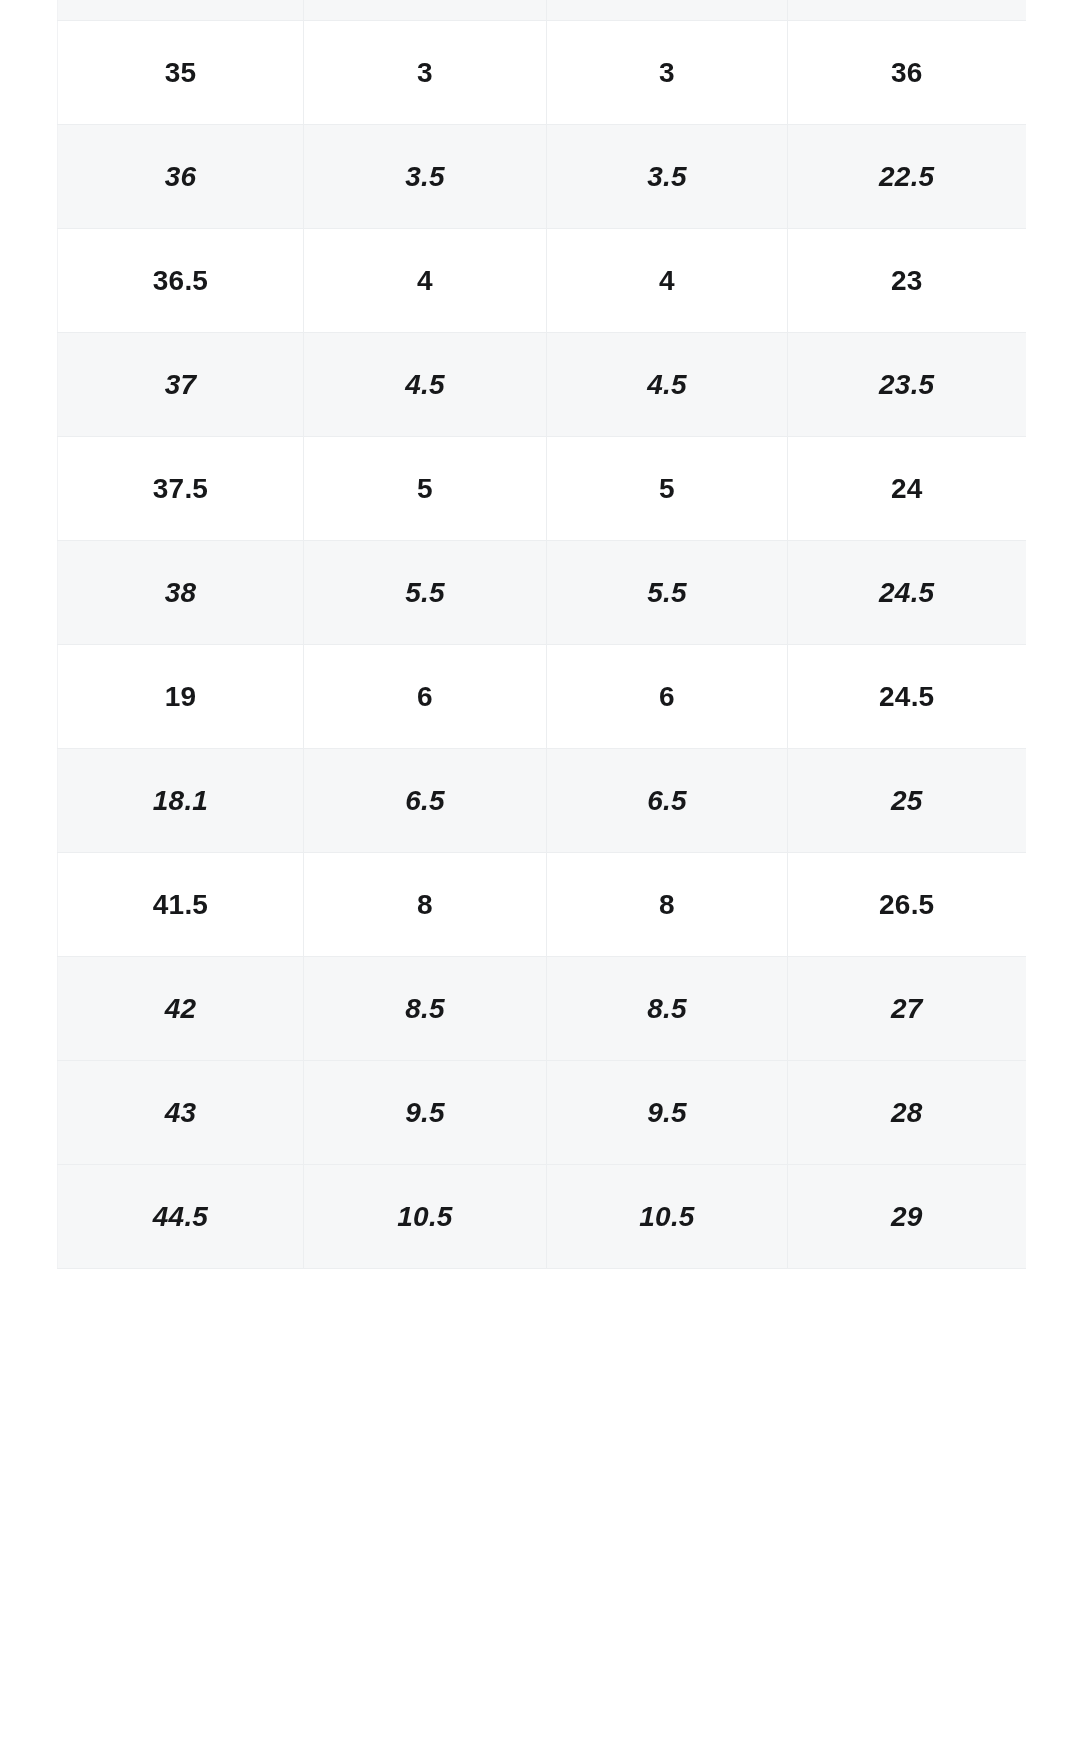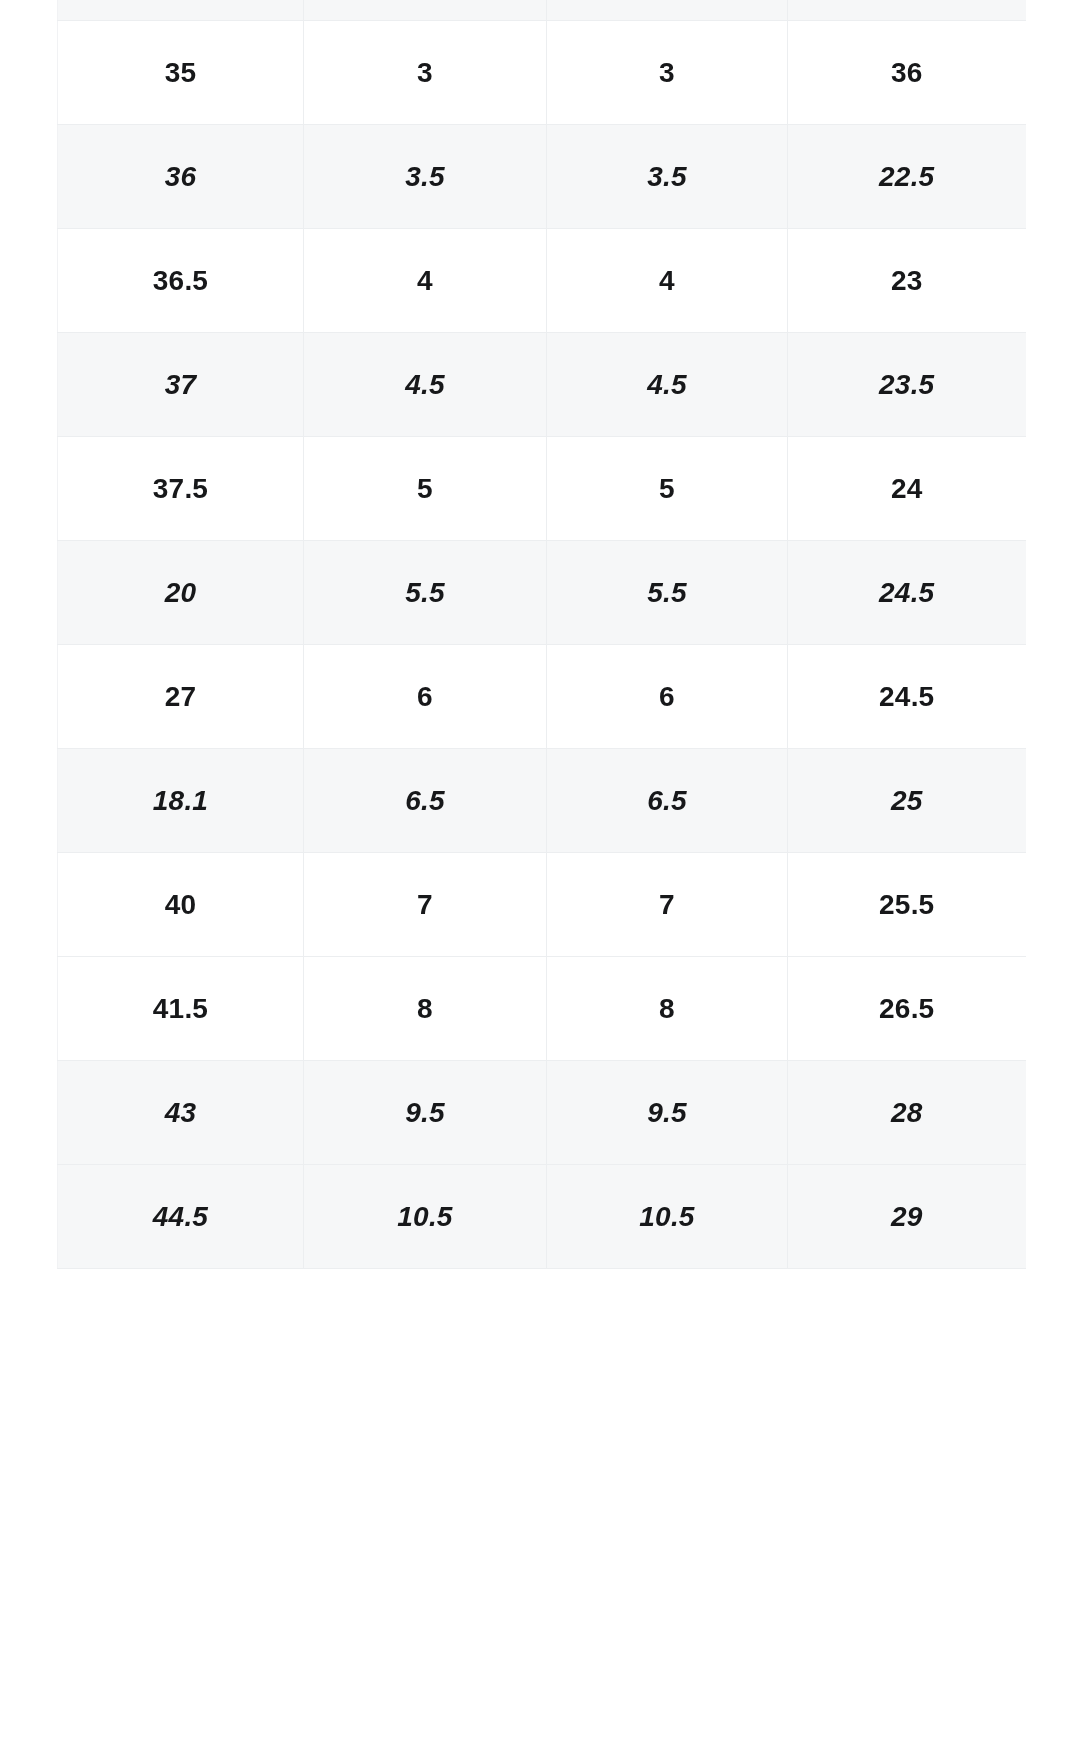--- a/index.html
+++ b/index.html
@@ -112,48 +112,48 @@
           <td>4.5</td>
           <td>23.5</td>
         </tr>
         <tr>
           <td>37.5</td>
           <td>5</td>
           <td>5</td>
           <td>24</td>
         </tr>
         <tr class="striped">
-          <td>20</td>
+          <td>38</td>
           <td>5.5</td>
           <td>5.5</td>
           <td>24.5</td>
         </tr>
         <tr>
-          <td>27</td>
+          <td>19</td>
           <td>6</td>
           <td>6</td>
           <td>24.5</td>
         </tr>
         <tr class="striped">
           <td>18.1</td>
           <td>6.5</td>
           <td>6.5</td>
           <td>25</td>
         </tr>
         <tr>
-          <td>40</td>
-          <td>7</td>
-          <td>7</td>
-          <td>25.5</td>
-        </tr>
-        <tr>
           <td>41.5</td>
           <td>8</td>
           <td>8</td>
           <td>26.5</td>
+        </tr>
+        <tr class="striped">
+          <td>42</td>
+          <td>8.5</td>
+          <td>8.5</td>
+          <td>27</td>
         </tr>
         <tr class="striped">
           <td>43</td>
           <td>9.5</td>
           <td>9.5</td>
           <td>28</td>
         </tr>
         <tr class="striped">
           <td>44.5</td>
           <td>10.5</td>

